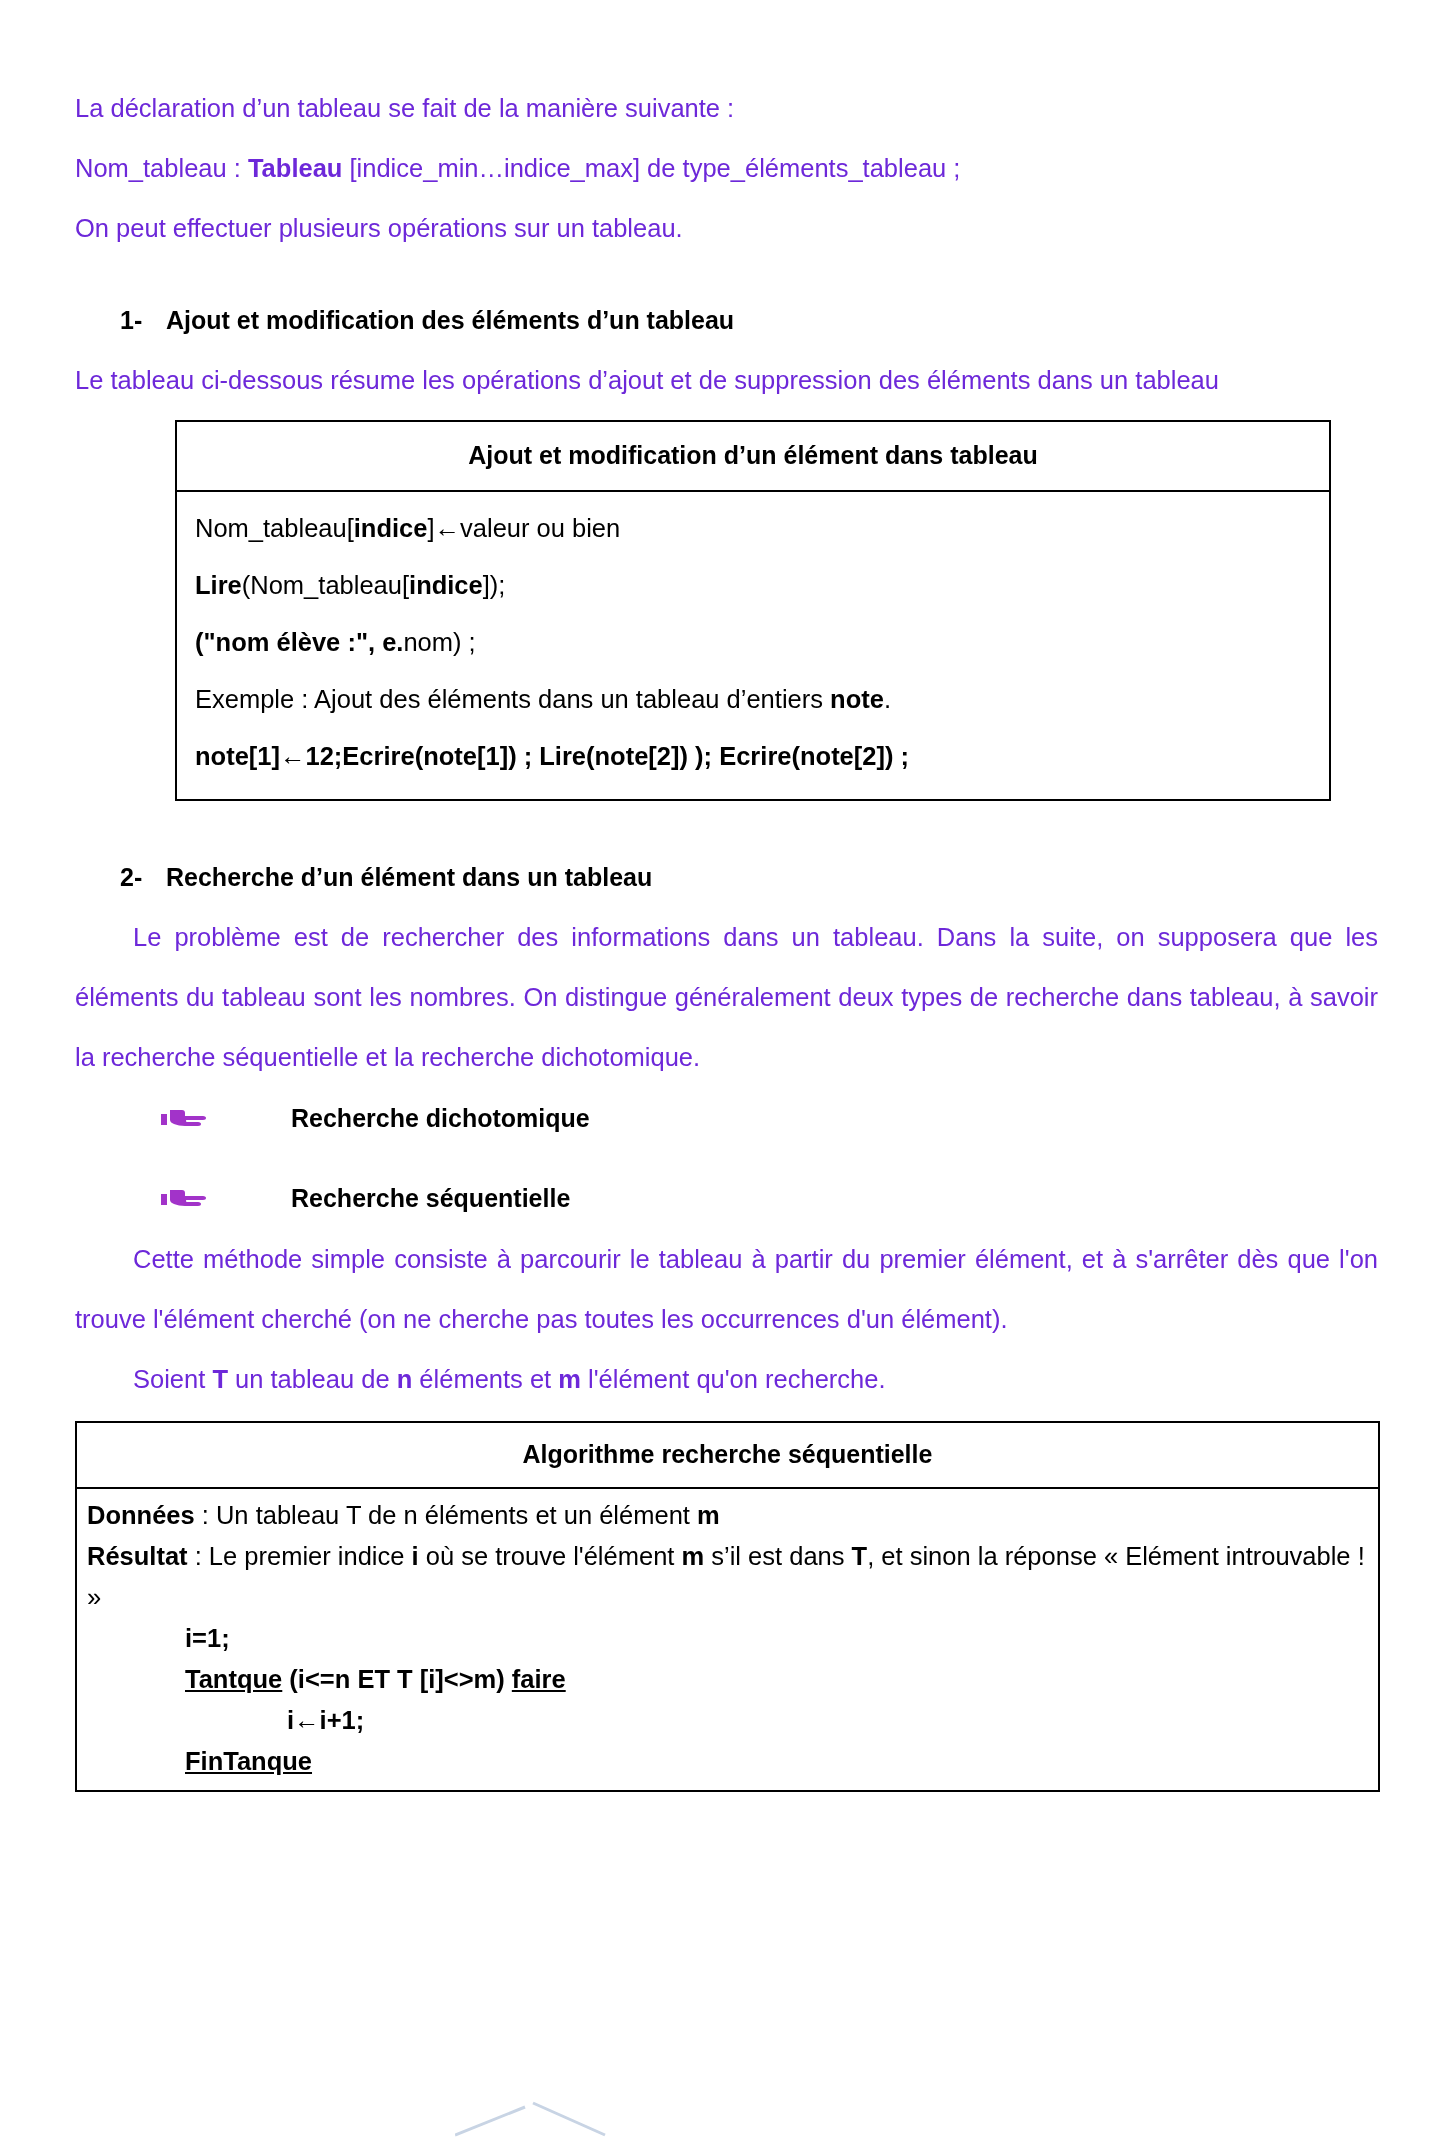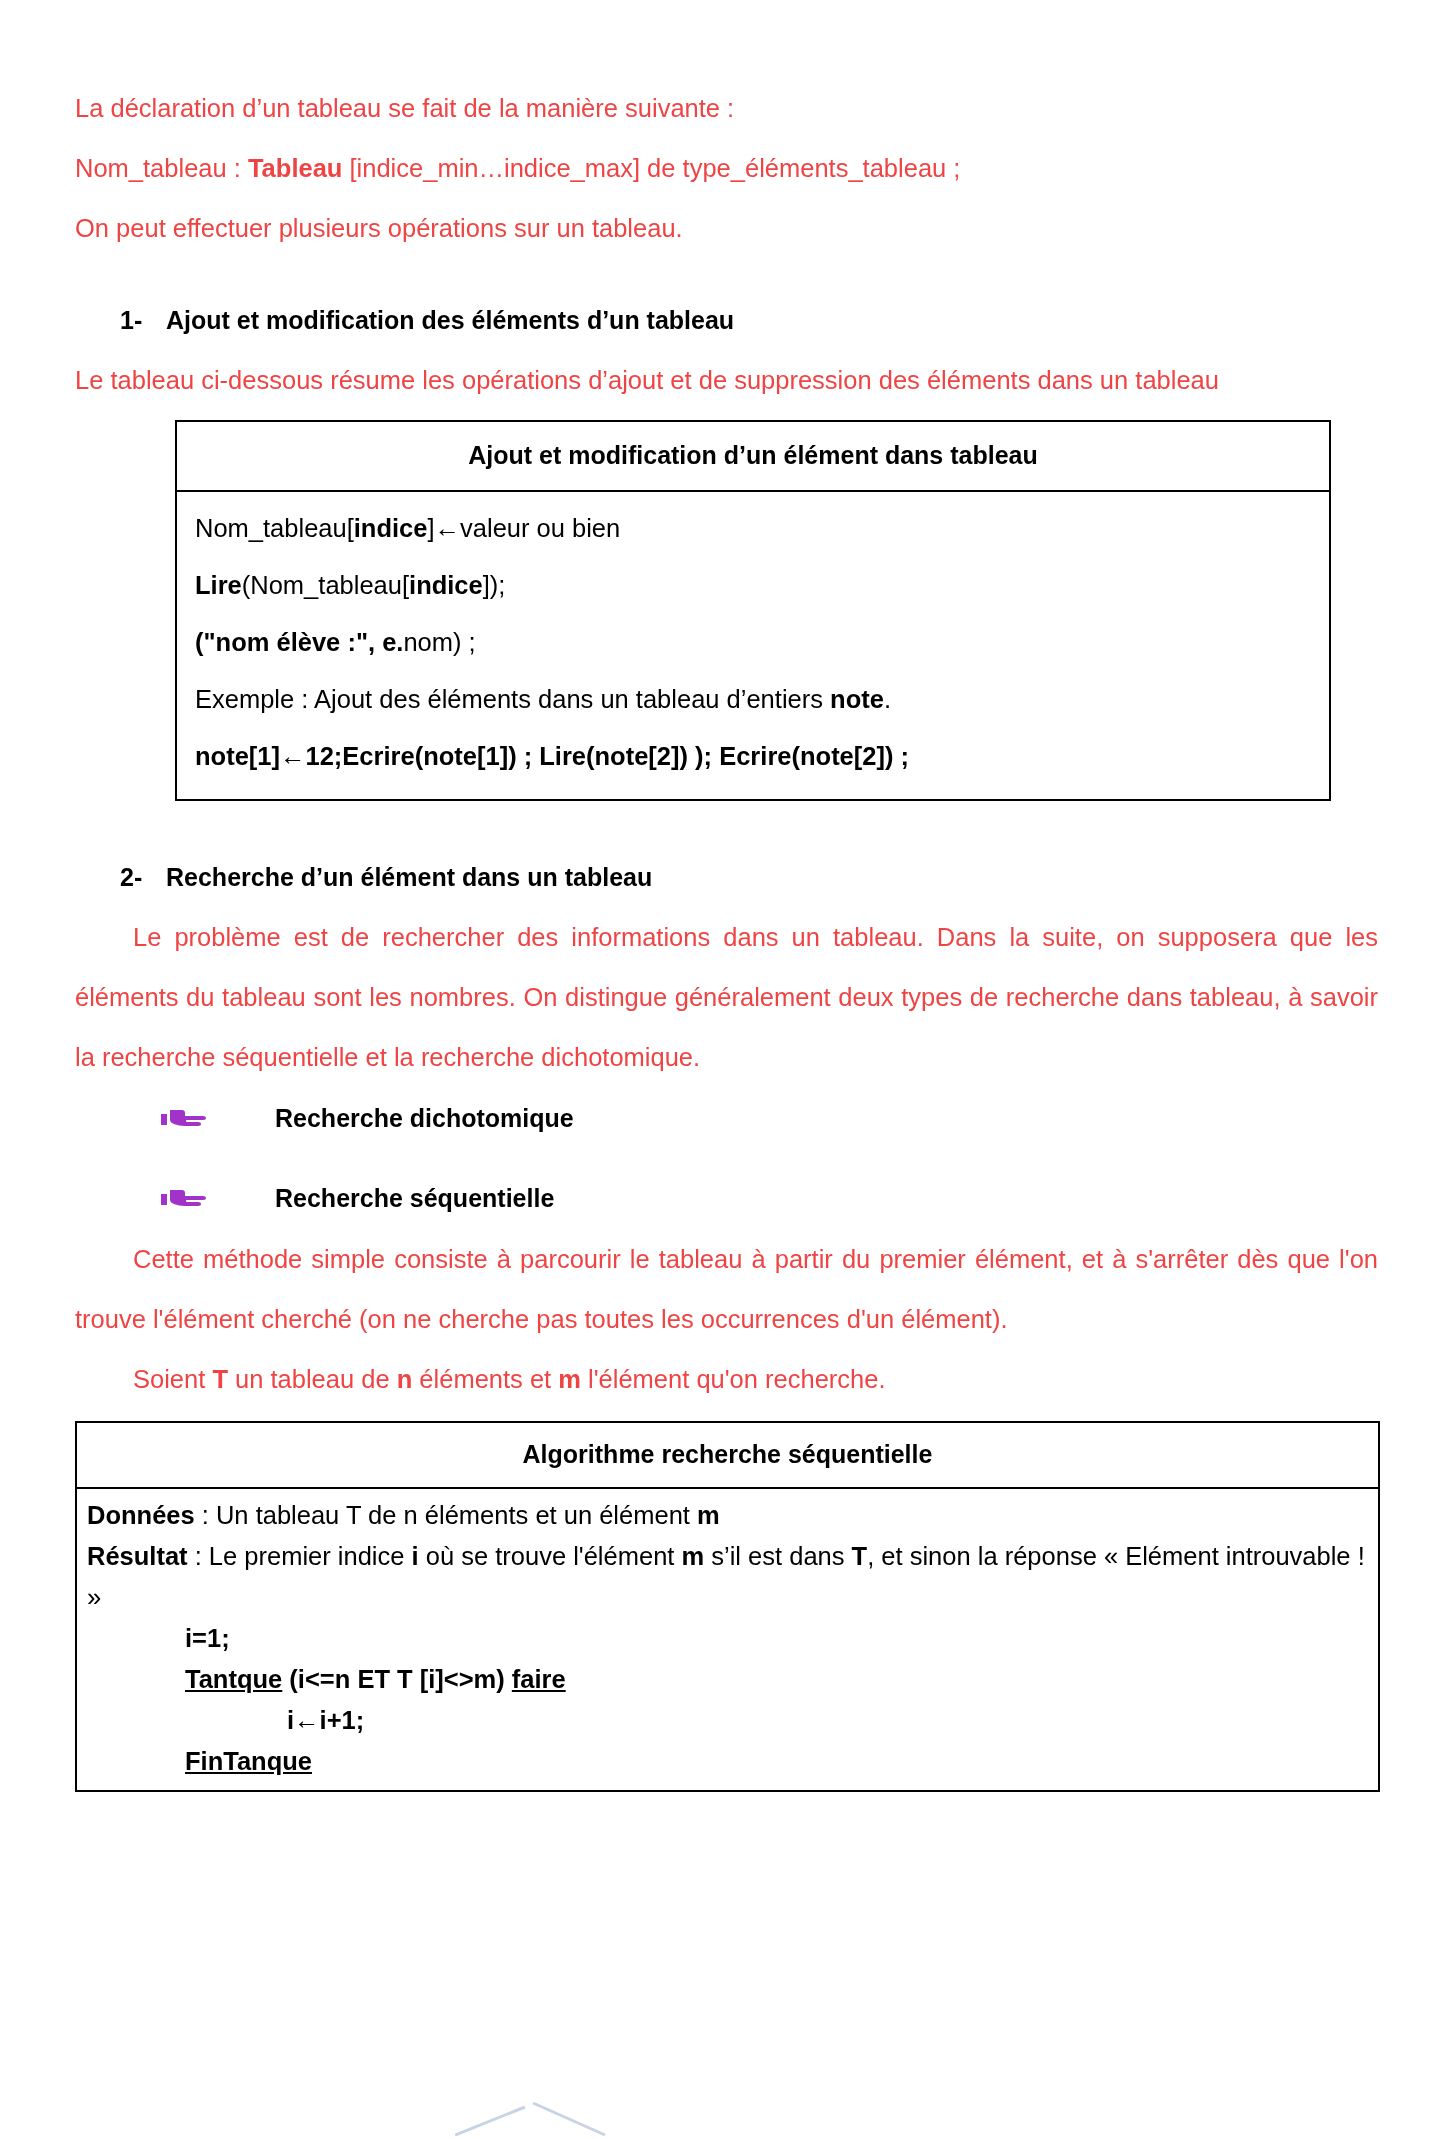--- a/index.html
+++ b/index.html
@@ -20,21 +20,21 @@
     width: 1440px;
     min-height: 2139px;
     background: #ffffff;
     box-sizing: border-box;
     padding: 78px 62px 0 75px;
   }
 
   .para {
     font-size: 25.5px;
     line-height: 60px;
-    color: #ef4444;
+    color: #6d28d9;
     margin: 0;
   }
   .para.justified {
     text-align: justify;
     text-justify: inter-word;
   }
   .para.indent {
     text-indent: 58px;
   }
 
@@ -105,20 +105,21 @@
   .ind-1 { padding-left: 98px; }
   .ind-2 { padding-left: 200px; }
   .u { text-decoration: underline; }
 
   
   .pointer-row {
     display: flex;
     align-items: center;
     margin: 0;
     height: 62px;
+    gap: 16px;
   }
   .pointer-icon {
     width: 62px;
     margin-left: 82px;
     color: #a233c9;
     font-size: 34px;
     line-height: 1;
     display: inline-block;
   }
   .pointer-icon svg { display: block; }

